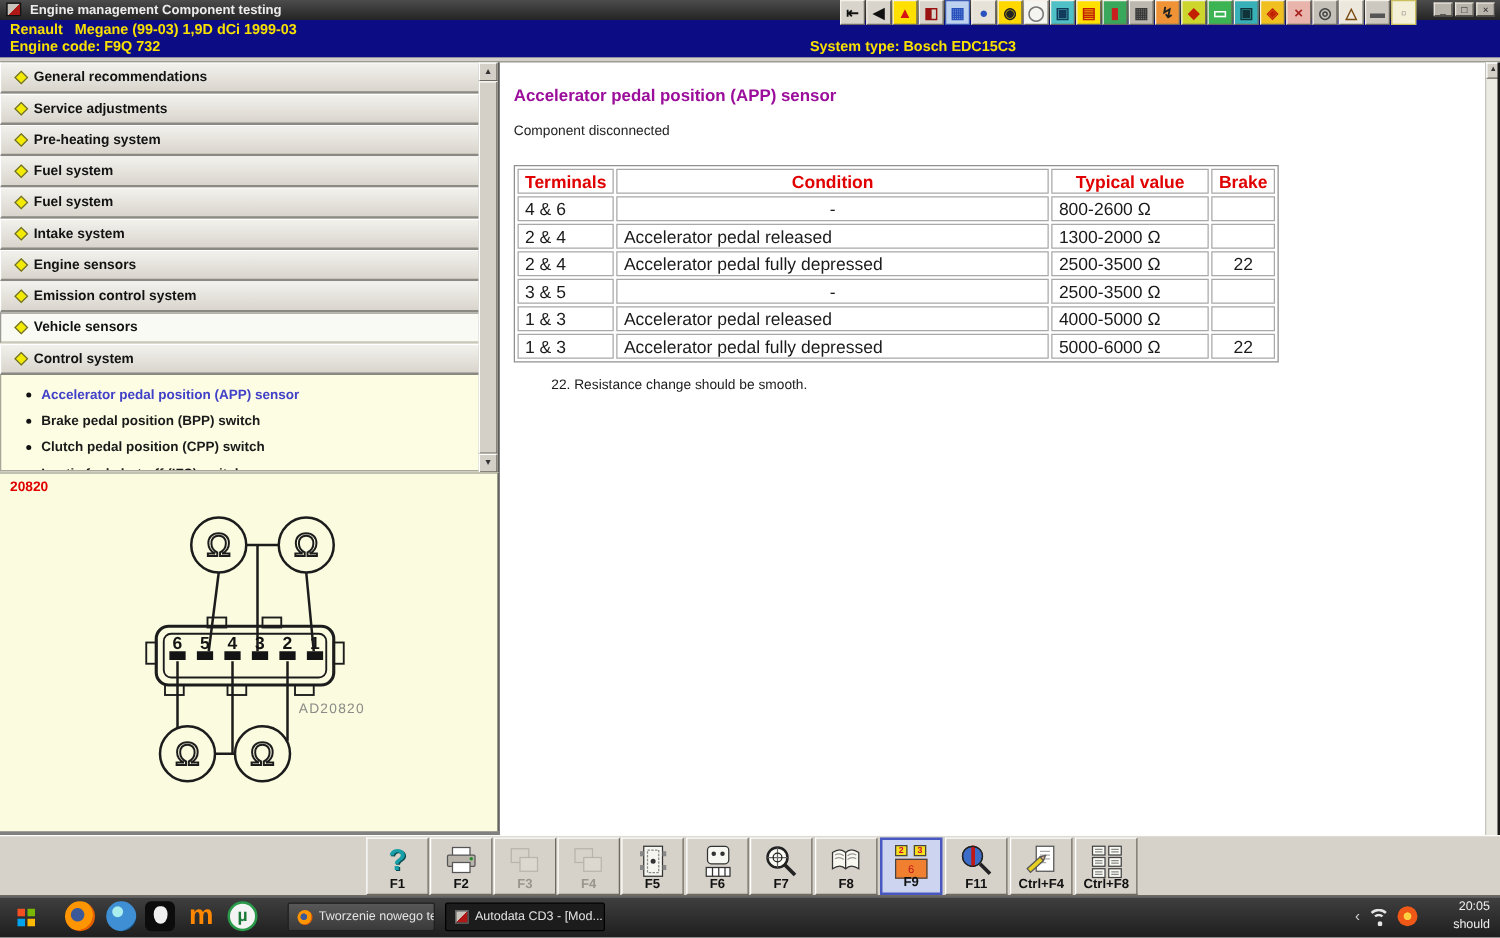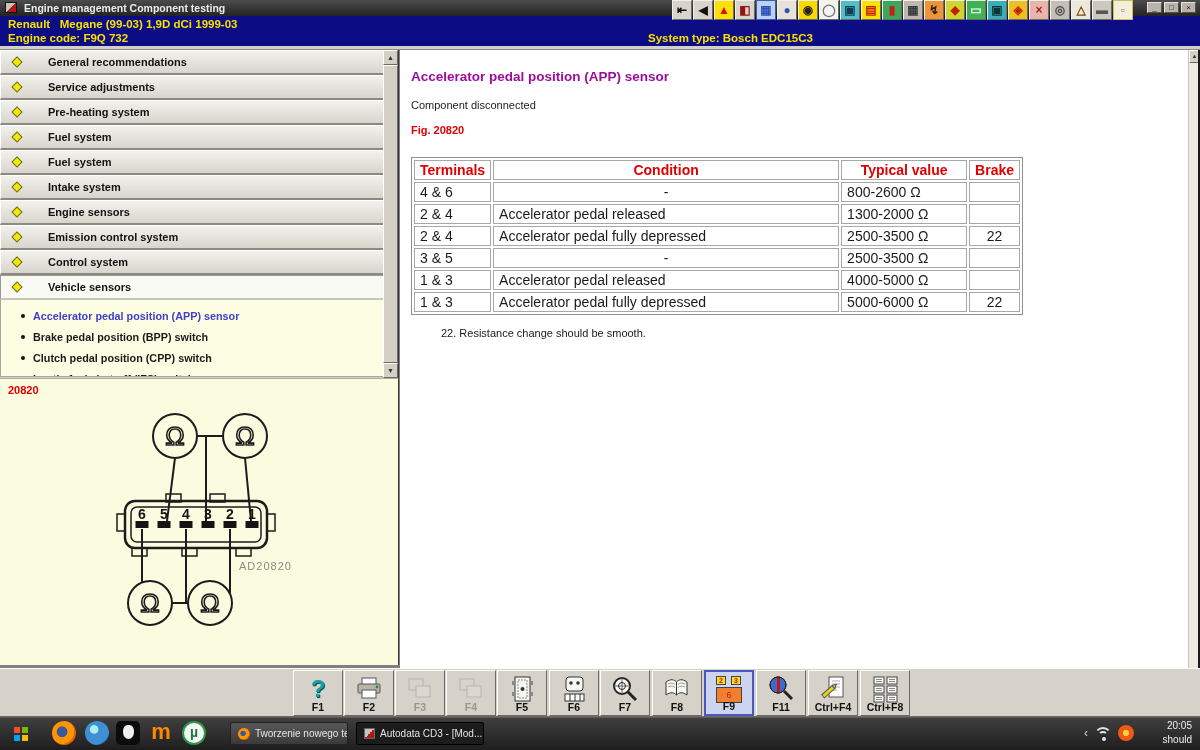--- a/index.html
+++ b/index.html
@@ -49,21 +49,21 @@
   .blueheader { position:absolute; left:0; top:16px; width:1200px; height:30px; background:#0c0c85; }
   .blueheader span { position:absolute; color:#f8e000; font-weight:bold; font-size:11.5px; white-space:pre; }
   .bh1 { left:8px; top:2px; } .bh2 { left:8px; top:16px; } .bh3 { left:648px; top:16px; }
   .graystrip { position:absolute; left:0; top:46px; width:1200px; height:4px;
     background:#d4d0c8; border-bottom:1px solid #8a8a82; }
 
   
   .sidebar { position:absolute; left:0; top:50px; width:399px; height:328px;
     background:#d4d0c8; border-right:1px solid #3a3a3a; }
   .menu { position:absolute; left:0; top:0; width:384px; }
-  .mitem { height:25px; display:flex; align-items:center; gap:27px; padding-left:12px;
+  .mitem { height:25px; display:flex; align-items:center; gap:6px; padding-left:12px;
     background:linear-gradient(#f2f1ec,#d9d5cd); border:1px solid;
     border-color:#ffffff #8a8a82 #8a8a82 #ffffff; border-bottom-width:2px;
     font-size:11px; font-weight:bold; color:#121212; cursor:pointer; }
   .diamond { width:8px; height:8px; background:#f2ea00; border:1px solid #6a6a3a;
     transform:rotate(45deg); flex:none; }
   .mitem.expanded { background:#fafaf4; border-color:#9a9a92 #9a9a92 #c8c8b8 #9a9a92; }
   .subpanel { width:384px; height:77px; background:#fdfde3; border:1px solid #a8a89a;
     border-top:none; overflow:hidden; padding-top:5px; }
   .sitem { height:21px; display:flex; align-items:center; gap:8px; padding-left:20px;
     font-size:10.8px; font-weight:bold; color:#1a1a1a; cursor:pointer; }
@@ -233,27 +233,27 @@
         <span>Intake system</span>
       </div>
       <div class="mitem">
         <span class="diamond"></span>
         <span>Engine sensors</span>
       </div>
       <div class="mitem">
         <span class="diamond"></span>
         <span>Emission control system</span>
       </div>
+      <div class="mitem expanded">
+        <span class="diamond"></span>
+        <span>Vehicle sensors</span>
+      </div>
       <div class="mitem">
         <span class="diamond"></span>
         <span>Control system</span>
-      </div>
-      <div class="mitem expanded">
-        <span class="diamond"></span>
-        <span>Vehicle sensors</span>
       </div>
       <div class="subpanel">
         <div class="sitem selected">
           <span class="bullet"></span>
           <span>Accelerator pedal position (APP) sensor</span>
         </div>
         <div class="sitem">
           <span class="bullet"></span>
           <span>Brake pedal position (BPP) switch</span>
         </div>
@@ -327,21 +327,20 @@
         <text x="210" y="233">Ω</text>
       </g>
       <text x="239" y="191" font-size="11" fill="#8a8a86" letter-spacing="1">AD20820</text>
     </svg>
   </div>
 
   <div class="main">
     <div class="main-inner">
       <div class="ctitle">Accelerator pedal position (APP) sensor</div>
       <div class="csub">Component disconnected</div>
-      <div class="cfig">Fig. 20820</div>
 
       <table class="vals">
         <tbody>
             <tr class="hdr">
           <td class="c0">Terminals</td>
           <td class="c1">Condition</td>
           <td class="c2">Typical value</td>
           <td class="c3">Brake</td>
         </tr>
         <tr>

